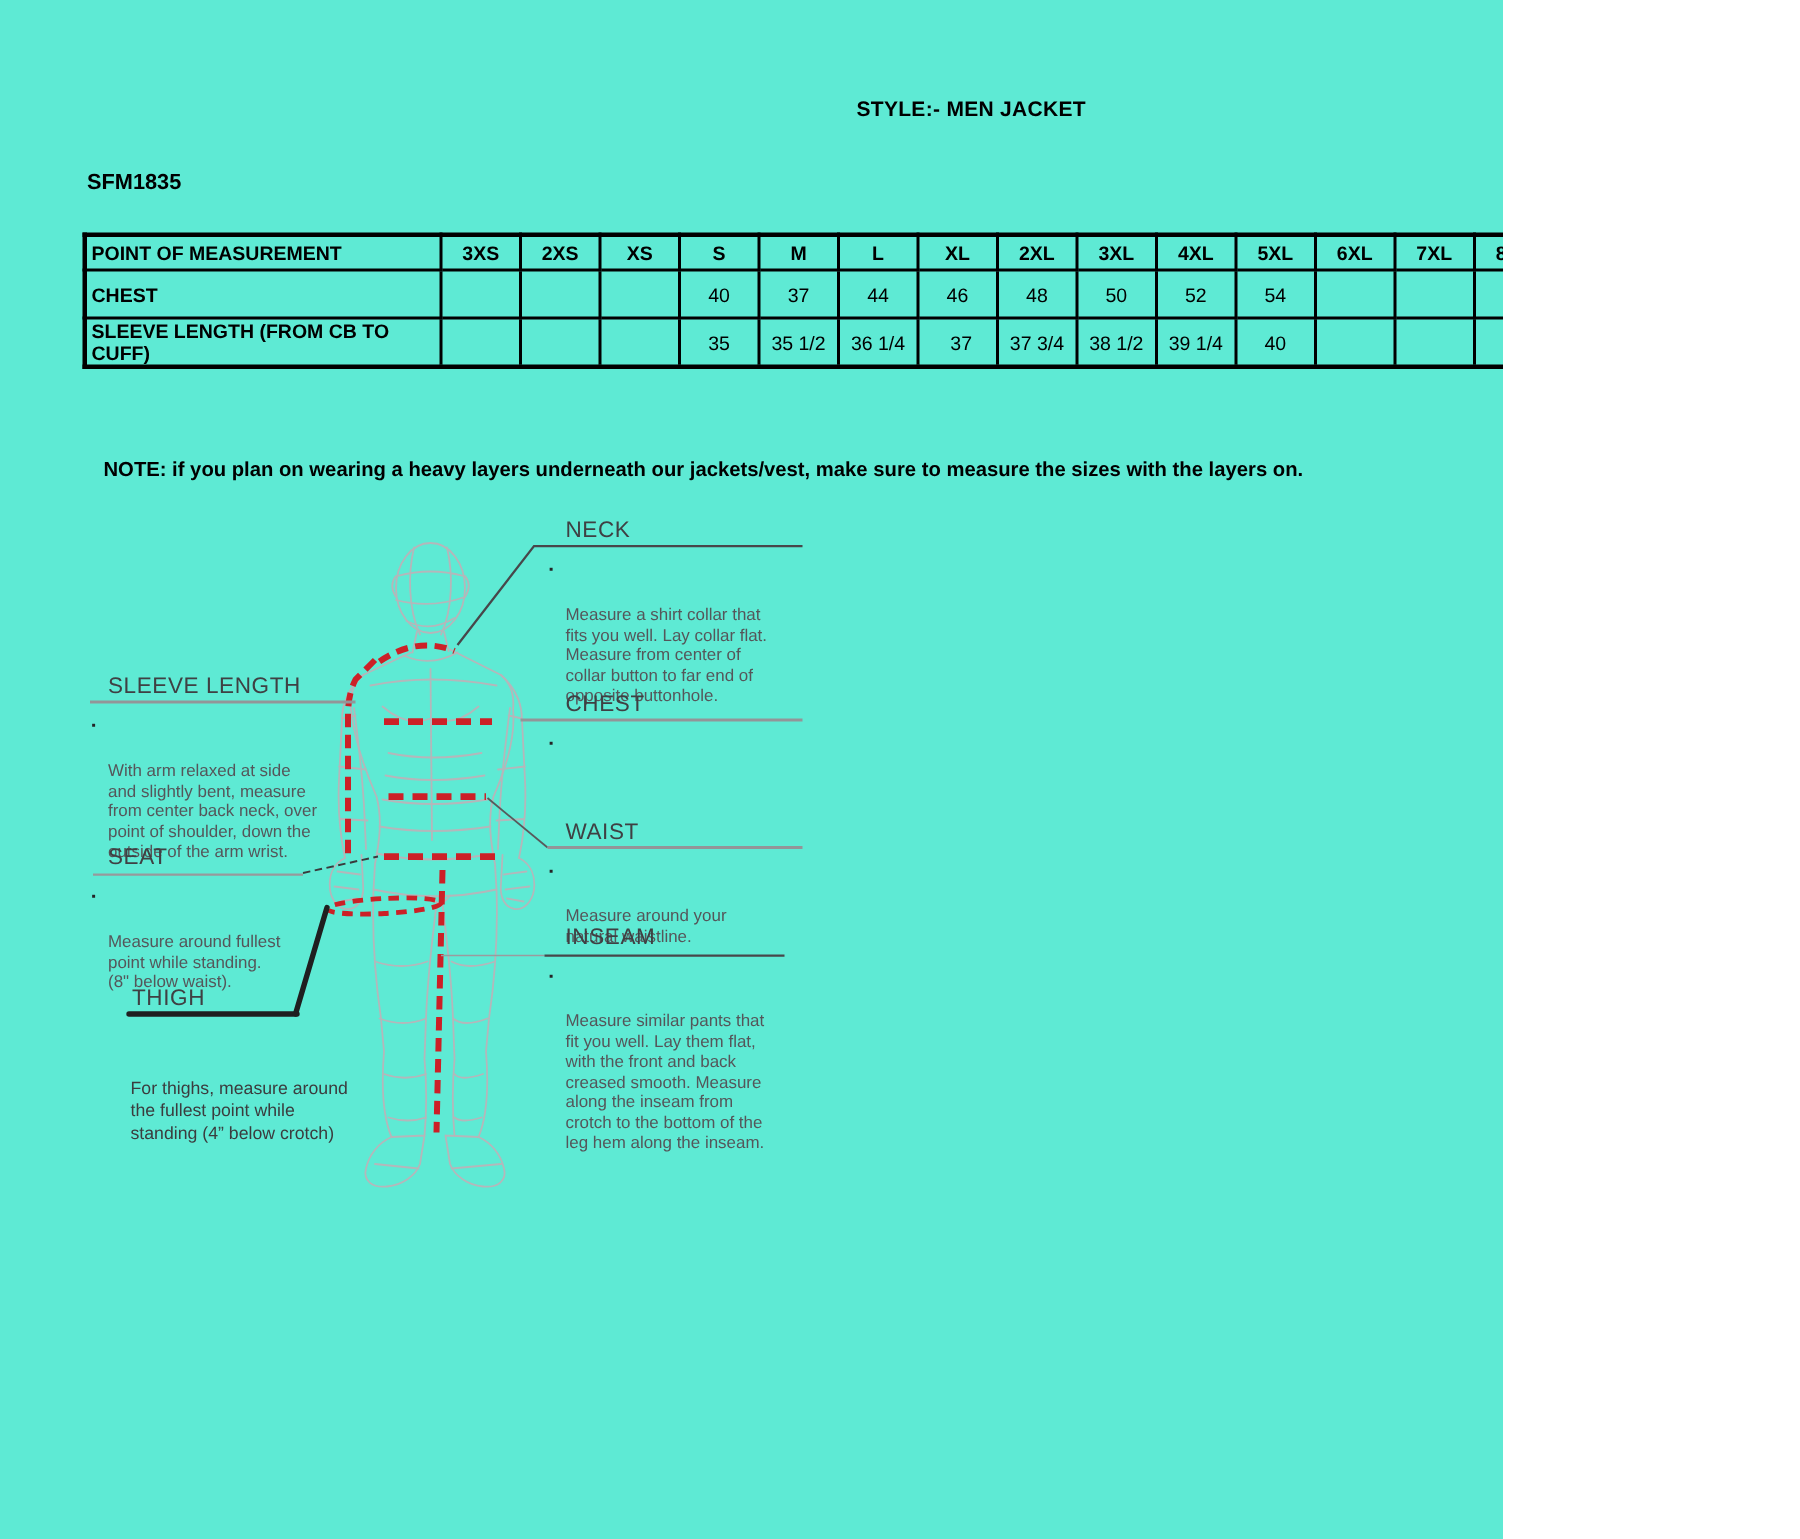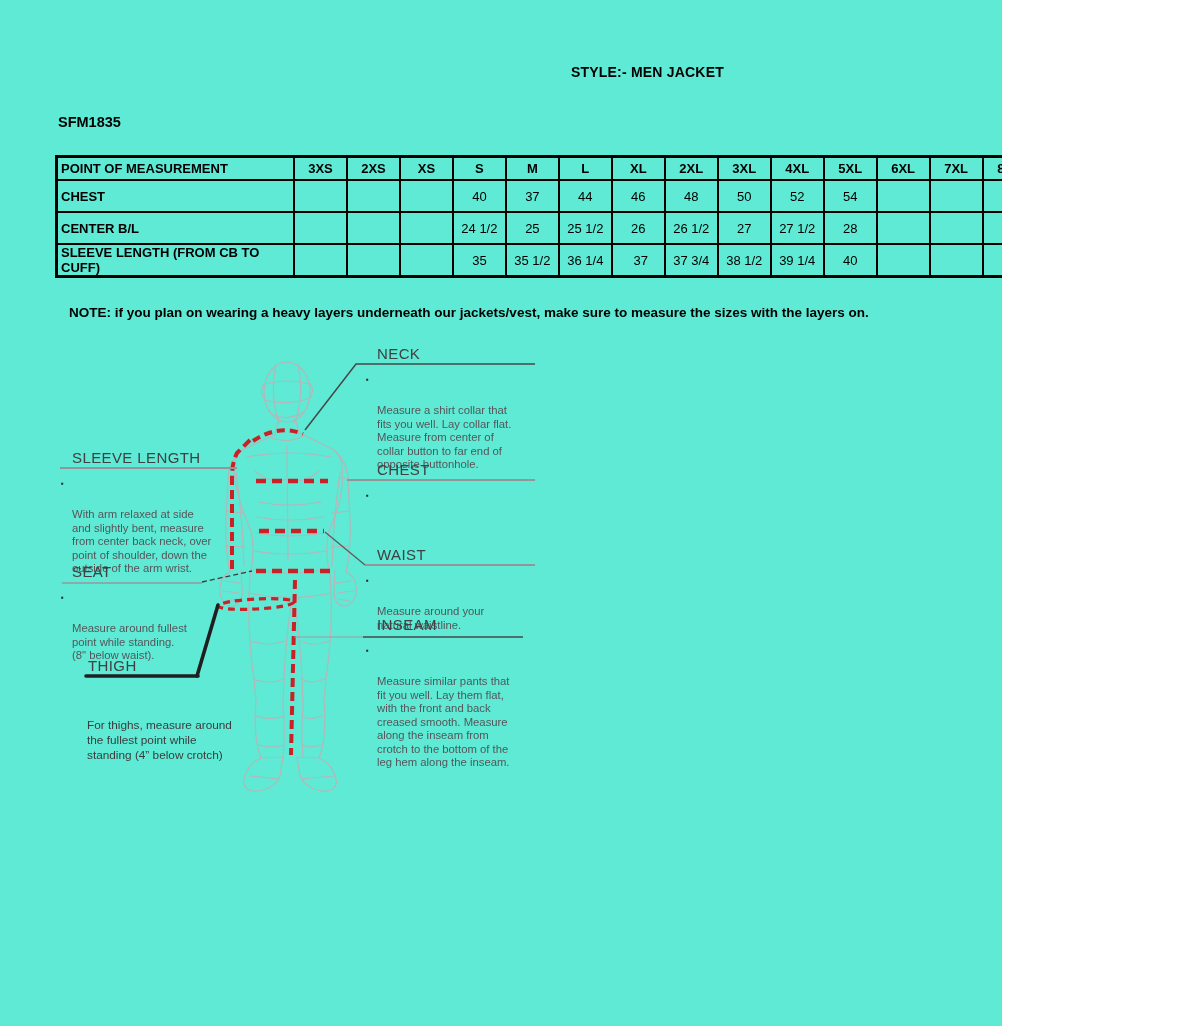--- a/index.html
+++ b/index.html
@@ -95,39 +95,20 @@
           <td>50</td>
           <td>52</td>
           <td>54</td>
           <td></td>
           <td></td>
           <td></td>
           <td></td>
           <td></td>
         </tr>
         <tr>
-          <td class="label-col">CENTER B/L</td>
-          <td></td>
-          <td></td>
-          <td></td>
-          <td>24 1/2</td>
-          <td>25</td>
-          <td>25 1/2</td>
-          <td>26</td>
-          <td>26 1/2</td>
-          <td>27</td>
-          <td>27 1/2</td>
-          <td>28</td>
-          <td></td>
-          <td></td>
-          <td></td>
-          <td></td>
-          <td></td>
-        </tr>
-        <tr>
           <td class="label-col">SLEEVE LENGTH (FROM CB TO CUFF)</td>
           <td></td>
           <td></td>
           <td></td>
           <td>35</td>
           <td>35 1/2</td>
           <td>36 1/4</td>
           <td class="ta-left">37</td>
           <td>37 3/4</td>
           <td>38 1/2</td>

